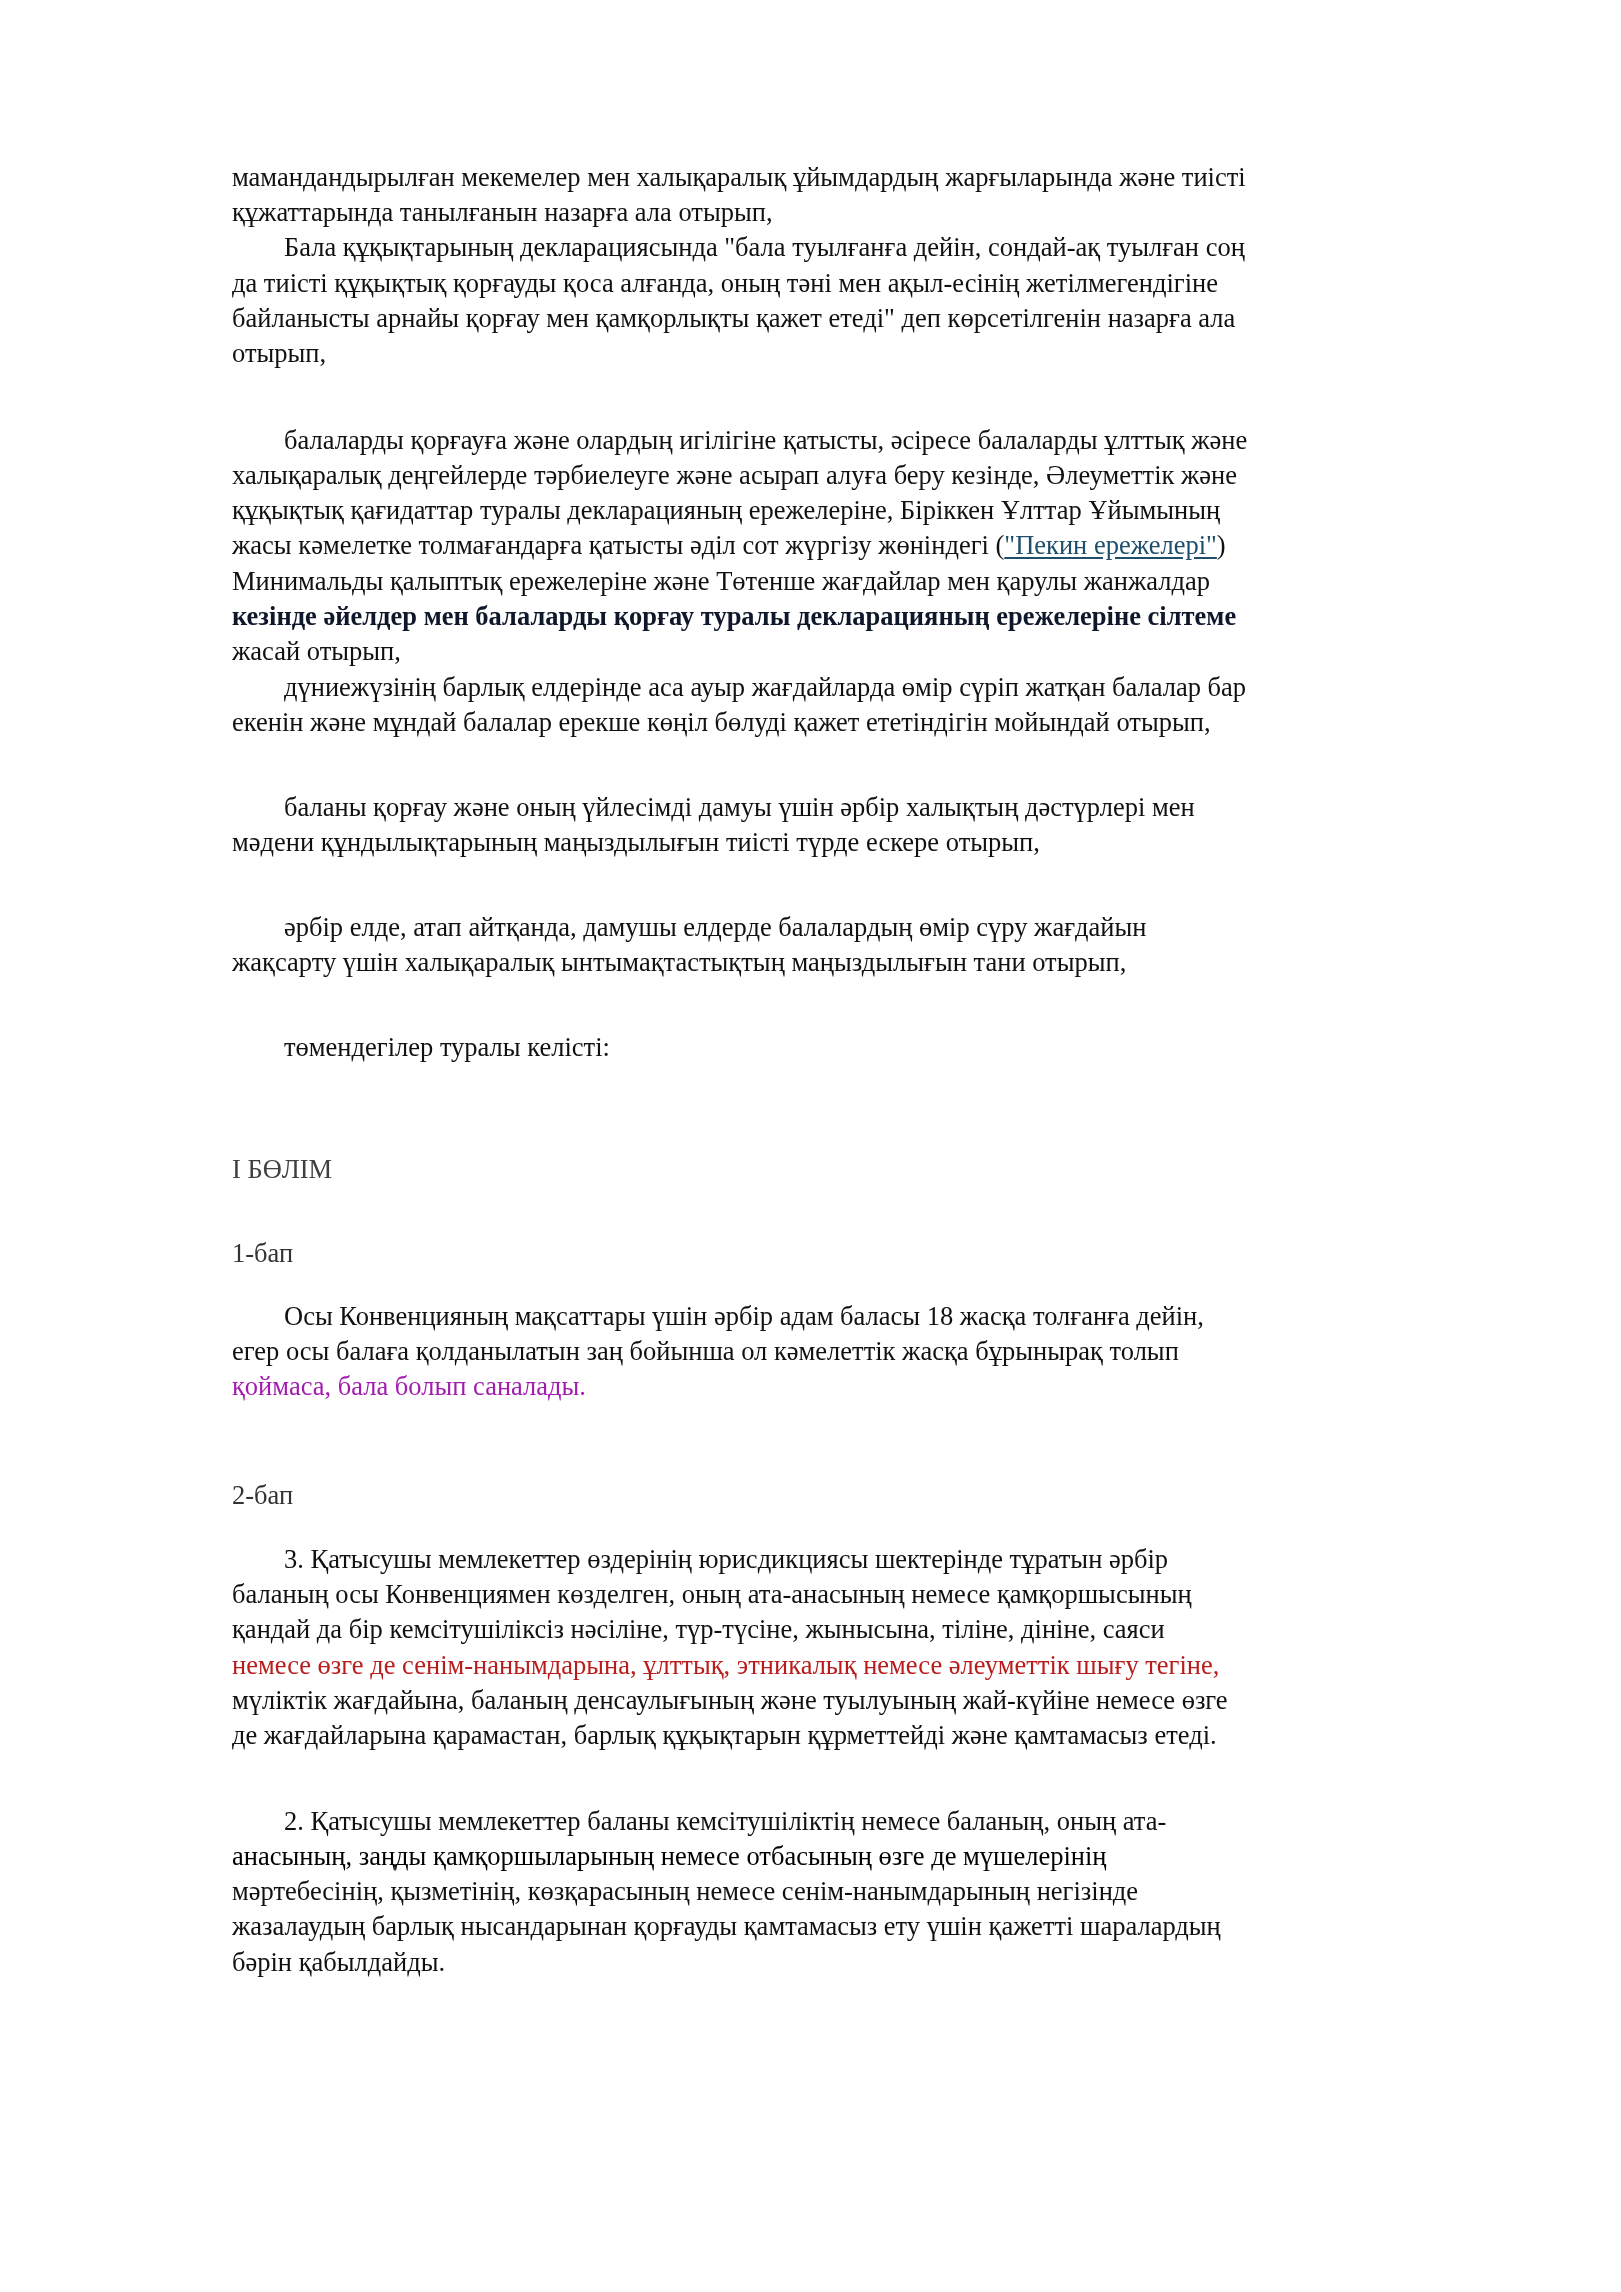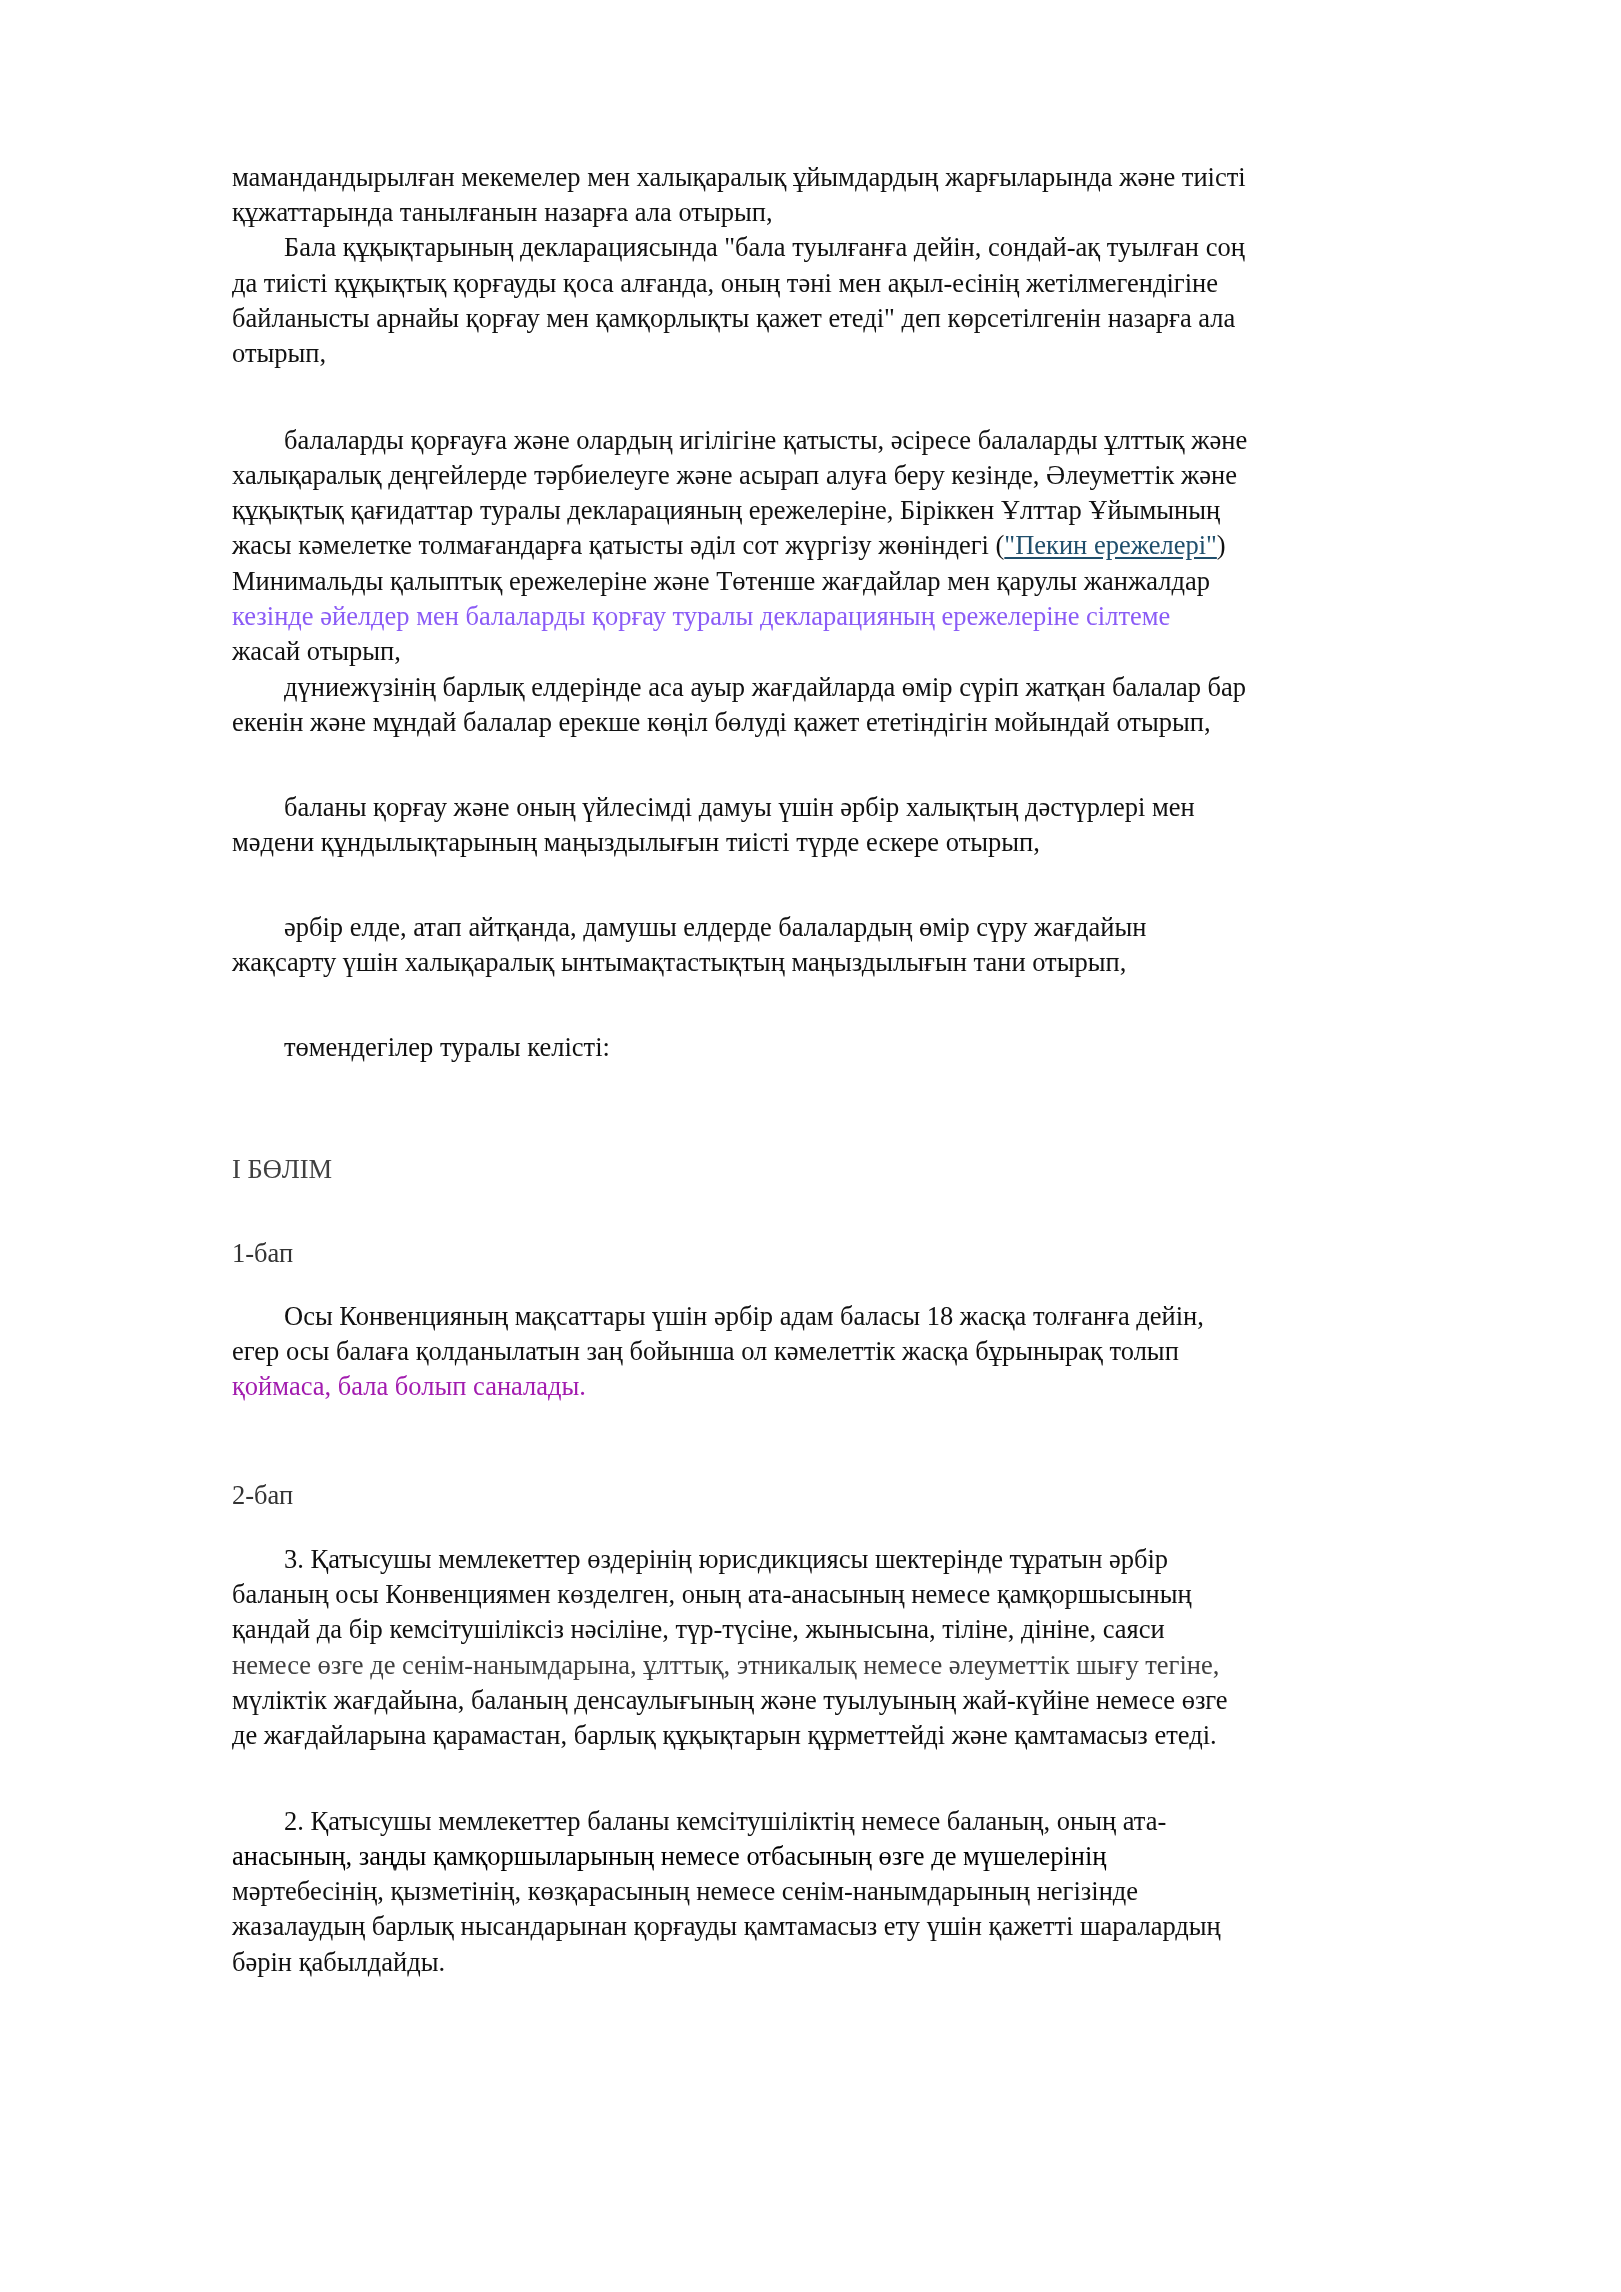--- a/index.html
+++ b/index.html
@@ -36,21 +36,21 @@
   </div>
 
   <div>
     <div class="ln ind" style="top: 420px; color: rgb(17, 17, 17);">балаларды қорғауға және олардың игілігіне қатысты, әсіресе балаларды ұлттық және</div>
     <div class="ln" style="top: 455px; color: rgb(17, 17, 17);">халықаралық деңгейлерде тәрбиелеуге және асырап алуға беру кезінде, Әлеуметтік және</div>
     <div class="ln" style="top: 490px; color: rgb(17, 17, 17);">құқықтық қағидаттар туралы декларацияның ережелеріне, Біріккен Ұлттар Ұйымының</div>
     <div class="ln" style="top: 525px; color: rgb(17, 17, 17);">
       <span>жасы кәмелетке толмағандарға қатысты әділ сот жүргізу жөніндегі (</span><a class="link" href="#" style="color: rgb(31, 78, 107);">"Пекин ережелері"</a><span>)</span>
     </div>
     <div class="ln" style="top: 561px; color: rgb(17, 17, 17);">Минимальды қалыптық ережелеріне және Төтенше жағдайлар мен қарулы жанжалдар</div>
-    <div class="ln" style="top: 596px; color: #8b5cf6;">кезінде әйелдер мен балаларды қорғау туралы декларацияның ережелеріне сілтеме</div>
+    <div class="ln" style="top: 596px; color: #0f172a; font-weight: bold;">кезінде әйелдер мен балаларды қорғау туралы декларацияның ережелеріне сілтеме</div>
     <div class="ln" style="top: 631px; color: rgb(17, 17, 17);">жасай отырып,</div>
   </div>
 
   <div>
     <div class="ln ind" style="top: 667px; color: rgb(17, 17, 17);">дүниежүзінің барлық елдерінде аса ауыр жағдайларда өмір сүріп жатқан балалар бар</div>
     <div class="ln" style="top: 702px; color: rgb(17, 17, 17);">екенін және мұндай балалар ерекше көңіл бөлуді қажет ететіндігін мойындай отырып,</div>
   </div>
 
   <div>
     <div class="ln ind" style="top: 787px; color: rgb(17, 17, 17);">баланы қорғау және оның үйлесімді дамуы үшін әрбір халықтың дәстүрлері мен</div>
@@ -76,21 +76,21 @@
       <div class="ln" style="top: 1366px; color: #a21caf;">қоймаса, бала болып саналады.</div>
     </div>
   </div>
 
   <div>
     <div class="ln heading" style="top: 1475px; color: rgb(51, 51, 51); text-align: right;">2-бап</div>
     <div>
       <div class="ln ind" style="top: 1539px; color: rgb(17, 17, 17);">3. Қатысушы мемлекеттер өздерінің юрисдикциясы шектерінде тұратын әрбір</div>
       <div class="ln" style="top: 1574px; color: rgb(17, 17, 17);">баланың осы Конвенциямен көзделген, оның ата-анасының немесе қамқоршысының</div>
       <div class="ln" style="top: 1609px; color: rgb(17, 17, 17);">қандай да бір кемсітушіліксіз нәсіліне, түр-түсіне, жынысына, тіліне, дініне, саяси</div>
-      <div class="ln" style="top: 1645px; color: #404040;">немесе өзге де сенім-нанымдарына, ұлттық, этникалық немесе әлеуметтік шығу тегіне,</div>
+      <div class="ln" style="top: 1645px; color: #b91c1c;">немесе өзге де сенім-нанымдарына, ұлттық, этникалық немесе әлеуметтік шығу тегіне,</div>
       <div class="ln" style="top: 1680px; color: rgb(17, 17, 17);">мүліктік жағдайына, баланың денсаулығының және туылуының жай-күйіне немесе өзге</div>
       <div class="ln" style="top: 1715px; color: rgb(17, 17, 17);">де жағдайларына қарамастан, барлық құқықтарын құрметтейді және қамтамасыз етеді.</div>
     </div>
     <div>
       <div class="ln ind" style="top: 1801px; color: rgb(17, 17, 17);">2. Қатысушы мемлекеттер баланы кемсітушіліктің немесе баланың, оның ата-</div>
       <div class="ln" style="top: 1836px; color: #000000;">анасының, заңды қамқоршыларының немесе отбасының өзге де мүшелерінің</div>
       <div class="ln" style="top: 1871px; color: rgb(17, 17, 17);">мәртебесінің, қызметінің, көзқарасының немесе сенім-нанымдарының негізінде</div>
       <div class="ln" style="top: 1906px; color: rgb(17, 17, 17);">жазалаудың барлық нысандарынан қорғауды қамтамасыз ету үшін қажетті шаралардың</div>
       <div class="ln" style="top: 1942px; color: rgb(17, 17, 17);">бәрін қабылдайды.</div>
     </div>

